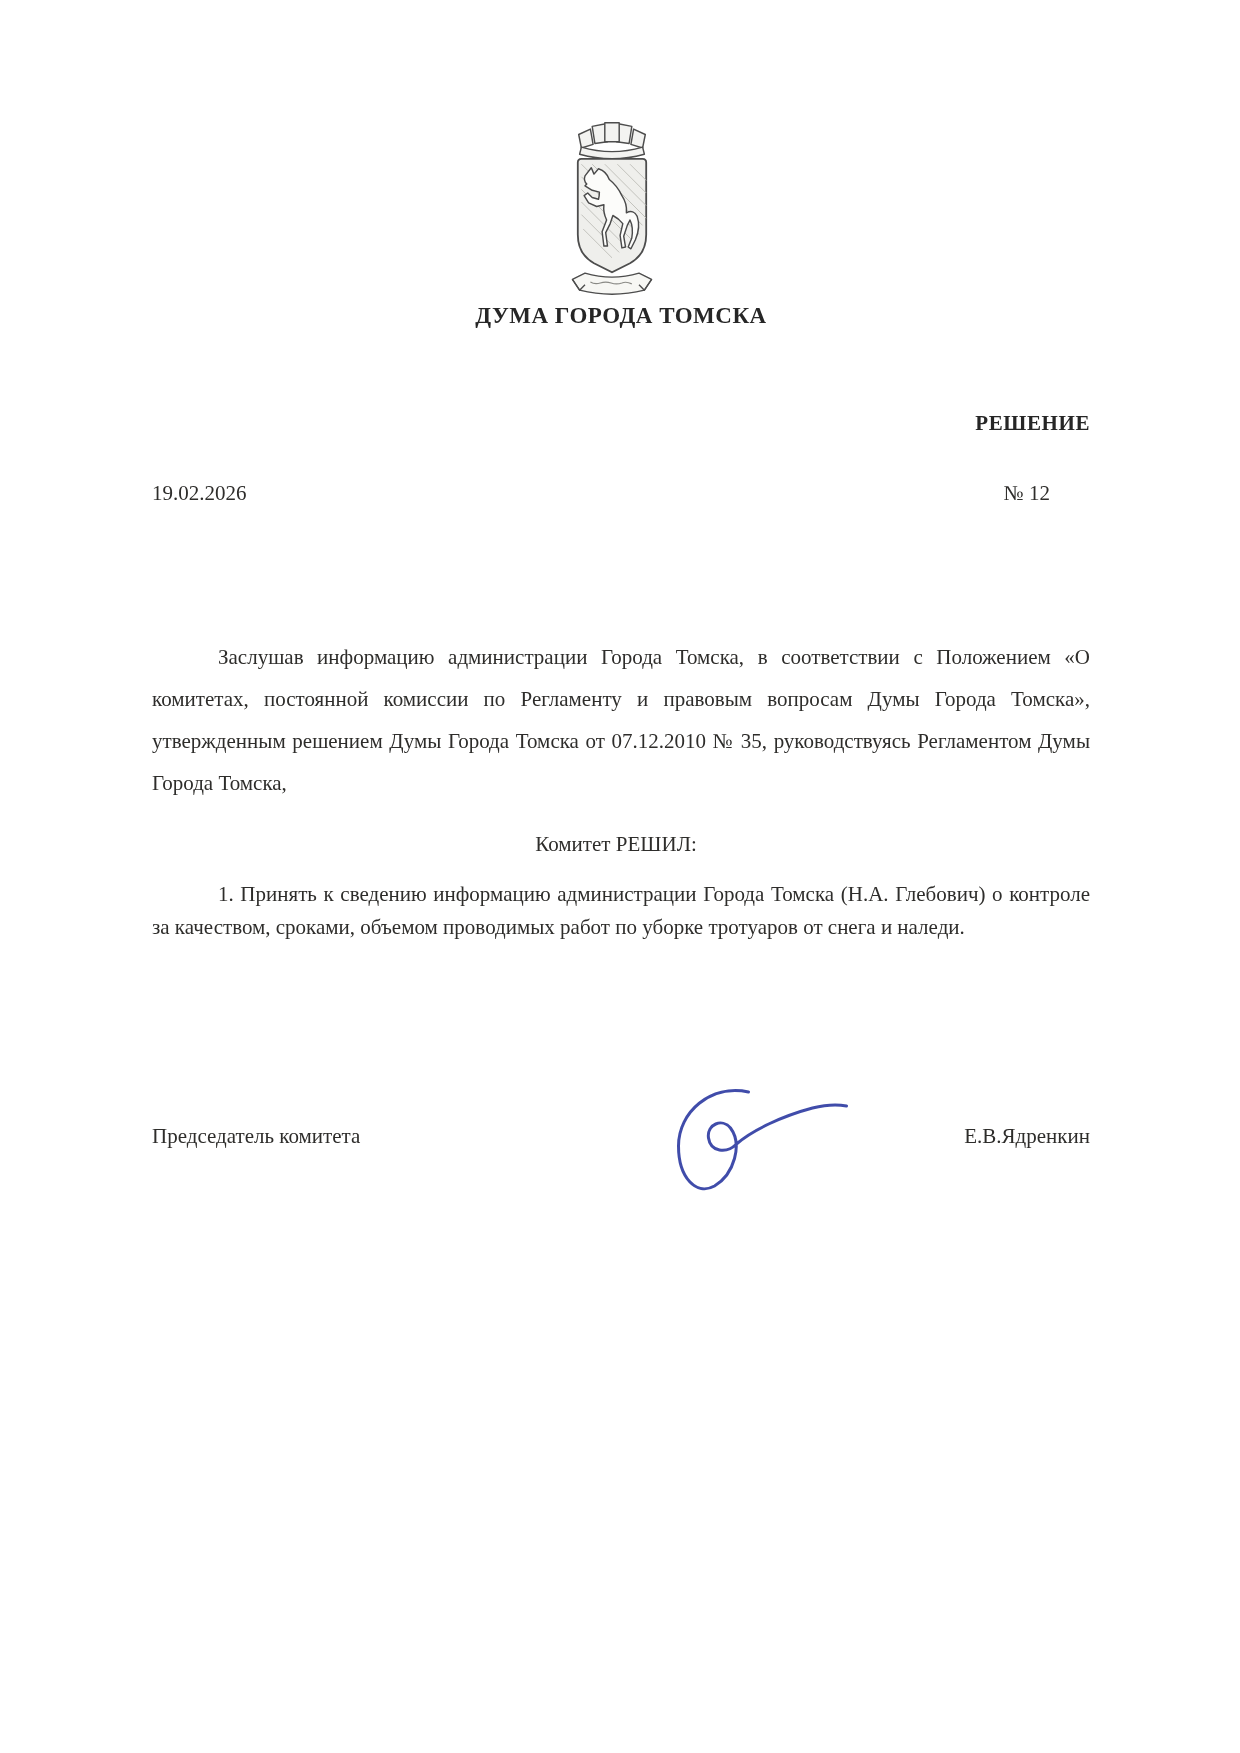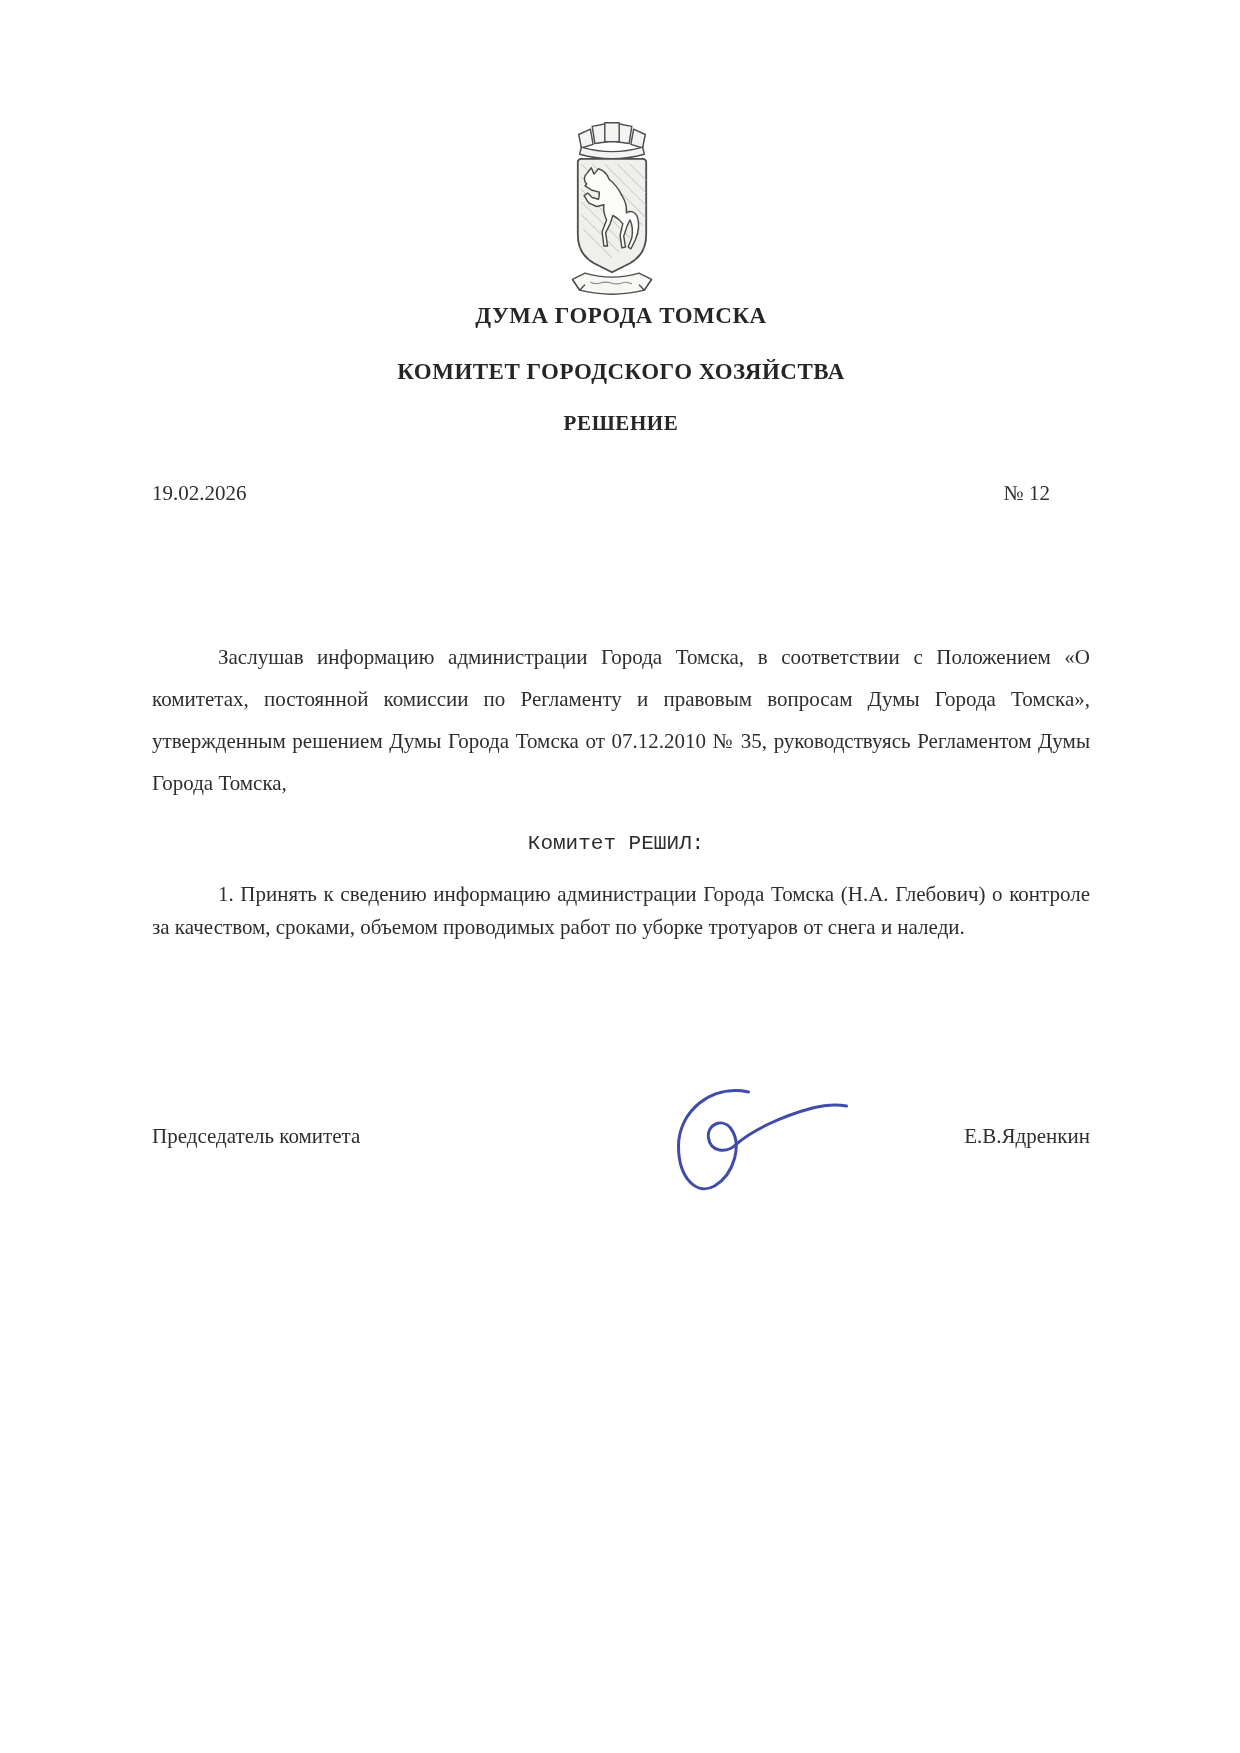--- a/index.html
+++ b/index.html
@@ -42,21 +42,21 @@
     font-size: 23px;
     font-weight: bold;
     letter-spacing: 0.5px;
     color: #262626;
   }
   .doc-type {
     position: absolute;
     top: 411px;
     left: 152px;
     right: 150px;
-    text-align: center;
+    text-align: right;
     font-size: 21px;
     font-weight: bold;
     letter-spacing: 0.6px;
     color: #262626;
   }
   .meta-row {
     position: absolute;
     top: 481px;
     left: 152px;
     right: 190px;
@@ -91,21 +91,20 @@
     text-indent: 66px;
   }
   .para-1 { top: 636px; }
   .resolved {
     position: absolute;
     top: 832px;
     left: 152px;
     right: 160px;
     text-align: center;
     font-size: 21px;
-    font-family: Liberation Mono, monospace;
   }
   .para-2 { top: 878px; line-height: 33px; }
   .sig-title {
     position: absolute;
     top: 1124px;
     left: 152px;
     font-size: 21px;
   }
   .sig-name {
     position: absolute;
@@ -145,21 +144,20 @@
 
     <g fill="#f7f7f4" stroke="#4d4d4d" stroke-width="1.5" stroke-linejoin="round">
       <path d="M6,186 L20,179 Q50,188 80,179 L94,186 L86,198 Q50,207 14,198 Z"></path>
       <path d="M6,186 L14,198 L20,192" fill="none"></path>
       <path d="M94,186 L86,198 L80,192" fill="none"></path>
       <path d="M26,189 q5,3 11,1 q6,-2 12,0 q6,2 12,0 q5,-2 11,1" stroke="#8a8a86" stroke-width="1.3" fill="none"></path>
     </g>
   </svg>
 
   <div class="org-title">ДУМА ГОРОДА ТОМСКА</div>
-  <div class="committee-title">КОМИТЕТ ГОРОДСКОГО ХОЗЯЙСТВА</div>
   <div class="doc-type">РЕШЕНИЕ</div>
 
   <div class="meta-row">
     <span>19.02.2026</span>
     <span>№ 12</span>
   </div>
 
 
   <div class="para para-1">Заслушав информацию администрации Города Томска, в соответствии с Положением «О комитетах, постоянной комиссии по Регламенту и правовым вопросам Думы Города Томска», утвержденным решением Думы Города Томска от 07.12.2010 № 35, руководствуясь Регламентом Думы Города Томска,</div>
 

